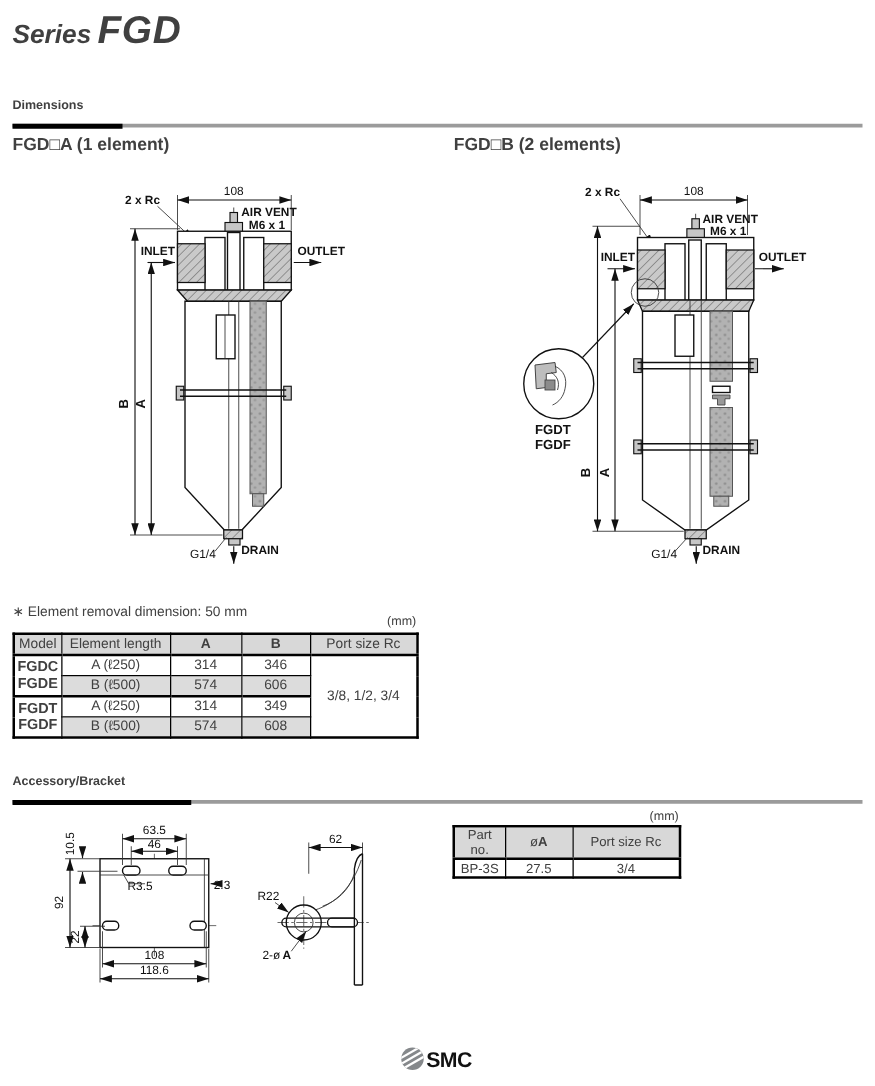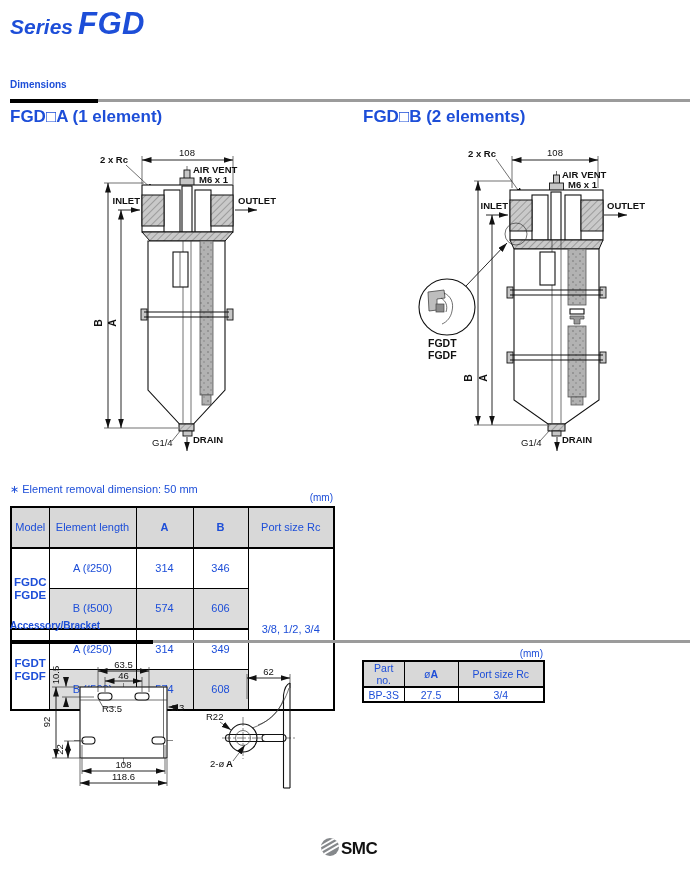--- a/index.html
+++ b/index.html
@@ -1,40 +1,40 @@
 <!DOCTYPE html>
 <html><head>
 <meta charset="utf-8">
 <style>
   html,body { margin:0; padding:0; background:#e8e8e8; }
   .page {
     position:relative; width:700px; height:869px; margin:0 auto;
     background:#ffffff; overflow:hidden;
-    font-family:"Liberation Sans","DejaVu Sans",sans-serif; color:#1d4ed8;
+    font-family:"Liberation Sans","DejaVu Sans",sans-serif; color:#404040;
   }
   .abs { position:absolute; }
 
   
   .series-title { left:10px; top:6px; display:flex; align-items:baseline; font-style:italic; font-weight:bold; }
   .series-prefix { font-size:21px; }
   .series-model { font-size:31px; margin-left:5px; letter-spacing:.5px; }
 
   
   .sec-title { font-size:10px; font-weight:bold; }
   .sec-rule { position:absolute; left:0; top:20px; width:680px; height:4px; }
   .sec-rule .gray { position:absolute; left:0; right:0; top:0; height:3px; background:#9b9b9b; }
   .sec-rule .black { position:absolute; left:0; top:0; height:4px; background:#000; }
 
-  .drawing-title { font-size:17px; font-weight:bold; }
+  .drawing-title { font-size:14px; font-weight:bold; }
   .note { font-size:11px; }
   .unit { font-size:10px; text-align:right; }
 
   
   table.tbl { border-collapse:collapse; border:2px solid #000; table-layout:fixed; }
-  .tbl th,.tbl td { border:1px solid #000; text-align:center; padding:12px 2px; font-size:11px; line-height:13px; height:15px; overflow:hidden; }
+  .tbl th,.tbl td { border:1px solid #000; text-align:center; padding:0 2px; font-size:11px; line-height:13px; height:15px; overflow:hidden; }
   .tbl thead th { background:#d8d8d8; font-weight:normal; border-bottom:2px solid #000; }
   .tbl thead th.bold { font-weight:bold; }
   .tbl td.model { font-weight:bold; font-size:11.5px; white-space:pre-line; line-height:13px; }
   .tbl tr.shade td { background:#dcdcdc; }
   .tbl tr.sep td { border-top:2px solid #000; }
   table.tbl2 { border-collapse:collapse; border:2px solid #000000; table-layout:fixed; }
   .tbl2 th,.tbl2 td { border:1px solid #000; text-align:center; padding:0 2px; font-size:10.5px; line-height:12px; height:13px; overflow:hidden; }
   .tbl2 thead th { background:#d8d8d8; font-weight:normal; border-bottom:2px solid #000; }
   .tbl2 tr.shade td { background:#dcdcdc; }
 

